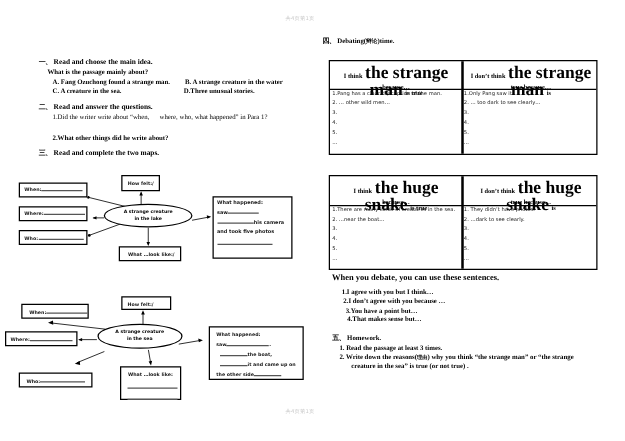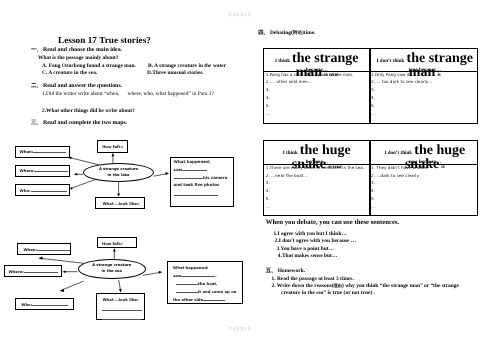--- a/index.html
+++ b/index.html
@@ -45,21 +45,20 @@
   .hw{font-family:"Liberation Serif",serif;font-size:5.45px;font-weight:bold;}
   svg.lines{position:absolute;left:0;top:0;overflow:visible;}
 </style>
 </head>
 <body>
 
 <div class="page">
 
   <div class="abs pagemark" style="left:210px;top:13px;">共4页第1页</div>
 
-  <div class="abs doc-title" style="left:58px;top:35.5px;">Lesson 17 True stories?</div>
 
   <div class="abs secline" style="left:31px;top:48px;"><span class="sec-num">一、</span><span class="sec-head">Read and choose the main idea.</span></div>
   <div class="abs body-b" style="left:38px;top:56.2px;">What is the passage mainly about?</div>
   <div class="abs body-b" style="left:42px;top:64px;">A. Fang Ozuchong found a strange man.</div>
   <div class="abs body-b" style="left:148px;top:64px;">B. A strange creature in the water</div>
   <div class="abs body-b" style="left:42px;top:71.4px;">C. A creature in the sea.</div>
   <div class="abs body-b" style="left:147px;top:71.4px;">D.Three unusual stories.</div>
 
   <div class="abs secline" style="left:31px;top:84px;"><span class="sec-num">二、</span><span class="sec-head">Read and answer the questions.</span></div>
   <div class="abs body-txt" style="left:42px;top:91.7px;">1.Did the writer write about “when, 　 where, who, what happened” in Para 1?</div>

